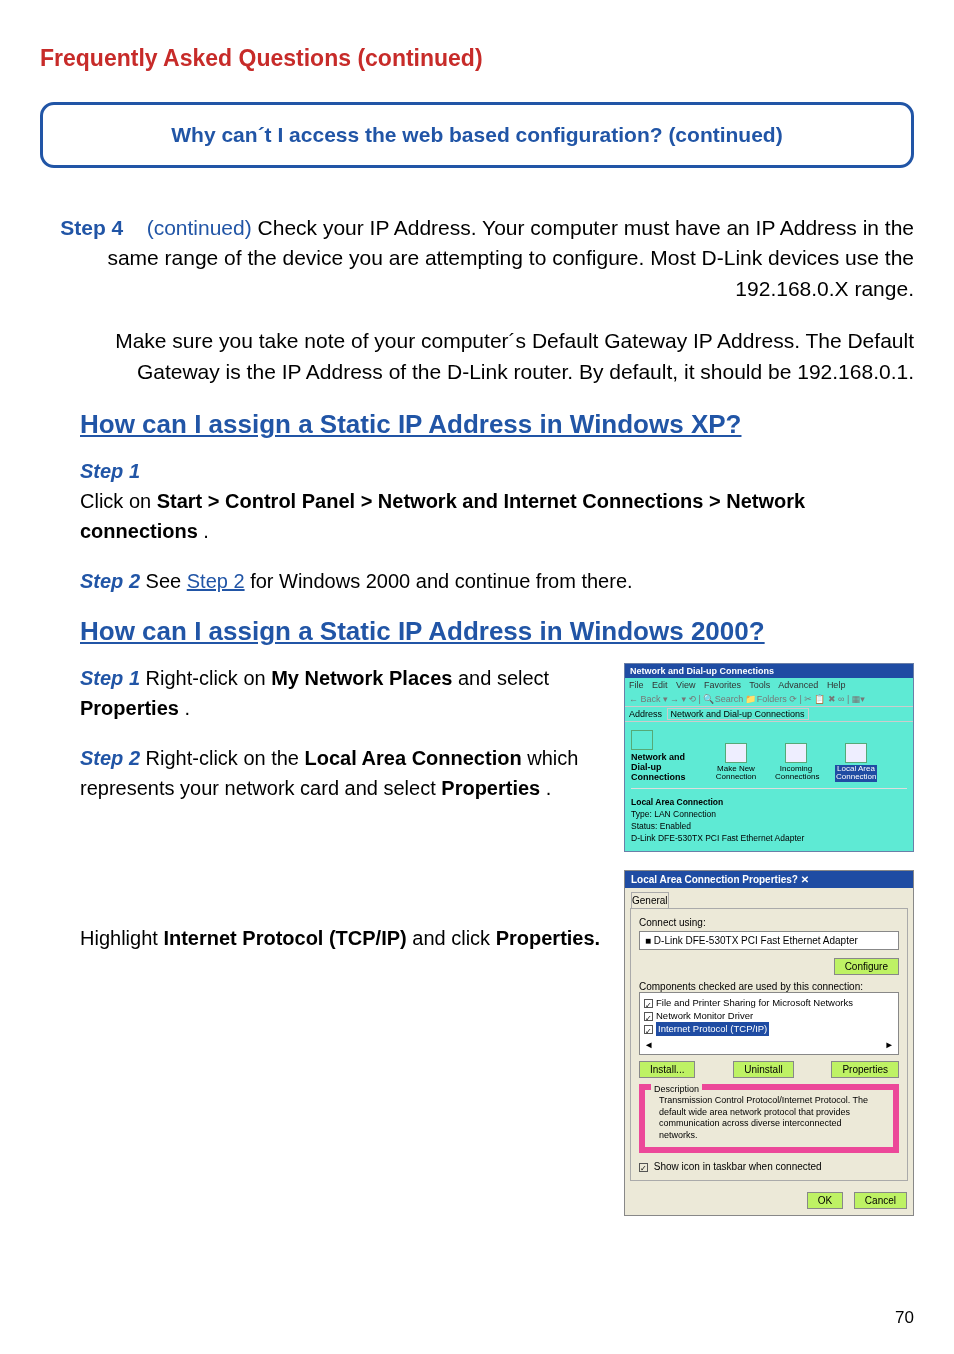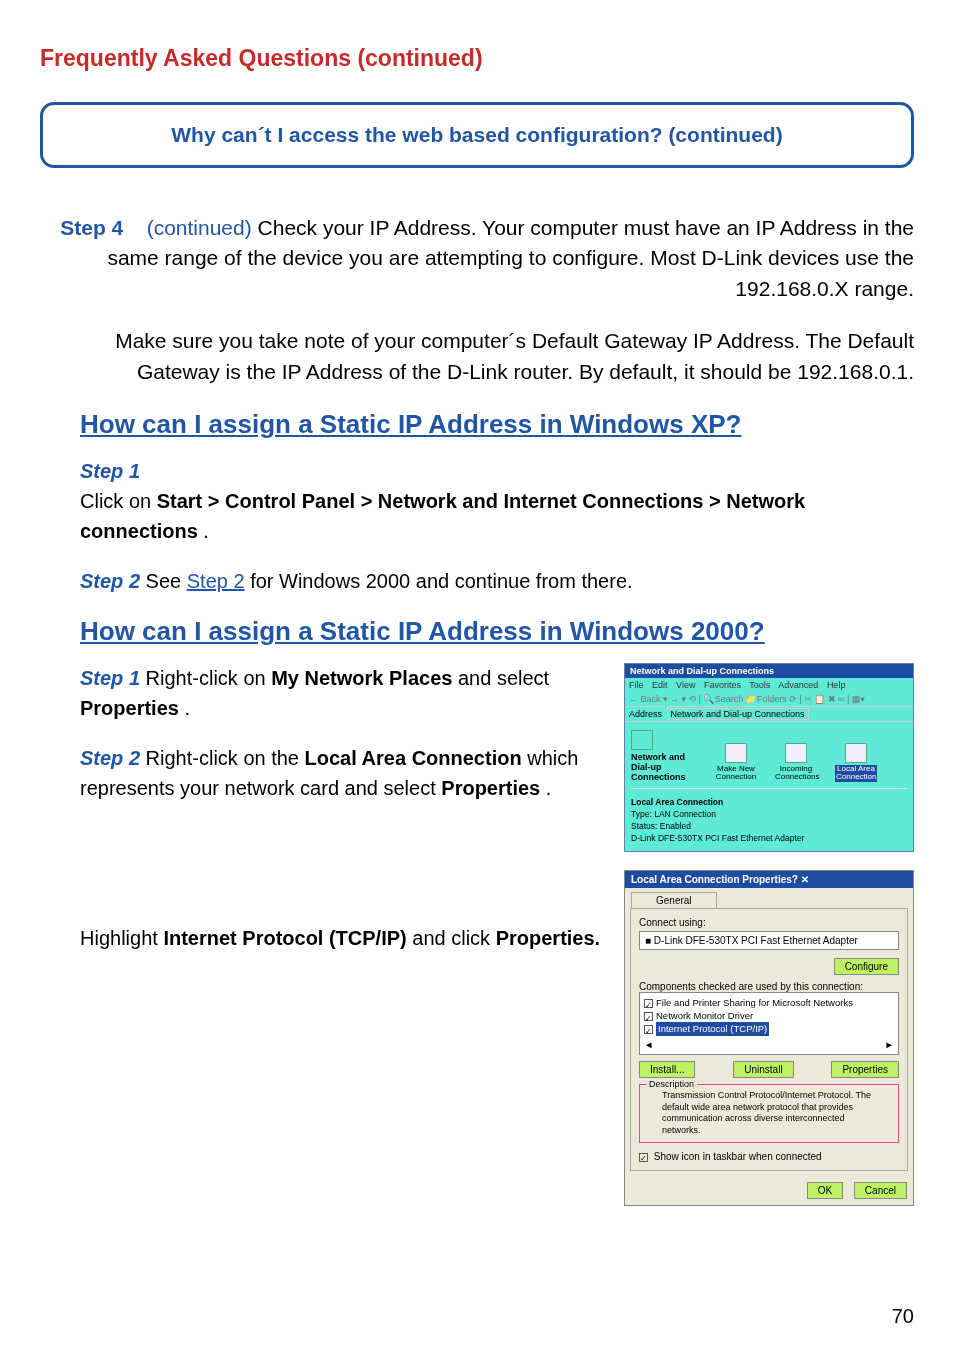--- a/index.html
+++ b/index.html
@@ -136,21 +136,21 @@
   color: #fff;
   padding: 3px 6px;
   font-weight: bold;
   display: flex;
   justify-content: flex-start;
 }
 .tab {
   background: #ece9d8;
   border: 1px solid #aaa;
   border-bottom: none;
-  padding: 2px 24px;
+  padding: 2px 0;
   display: inline-block;
   margin: 4px 0 0 6px;
   font-size: 10px;
 }
 .panel {
   border: 1px solid #aaa;
   margin: 0 5px 5px 5px;
   padding: 8px;
 }
 .inset {
@@ -177,39 +177,39 @@
 }
 .list-box .sel {
   background: #1f4ca3;
   color: #fff;
   display: inline-block;
   padding: 0 2px;
 }
 .chk { display:inline-block; width:9px; height:9px; border:1px solid #555; margin-right:3px; vertical-align:middle;}
 .chk::after { content:"✓"; font-size:8px; position:relative; top:-2px; left:0; }
 .desc-box {
-  border: 1px solid #ec4899;
-  padding: 5px 22px;
+  border: 6px solid #ec4899;
+  padding: 5px 14px;
   font-size: 9px;
   line-height: 1.3;
   margin-top: 4px;
   position: relative;
 }
 .desc-box .lg {
   position:absolute; top:-6px; left:6px; background:#ece9d8; padding:0 3px; font-size:9px;
 }
 .bottom-btns {
   text-align: right;
   padding: 6px;
 }
 .page-num {
   position: absolute;
   bottom: 26px;
   right: 40px;
-  font-size: 20px;
+  font-size: 17px;
 }
 </style>
 </head>
 <body>
 
 <div class="page-title">Frequently Asked Questions (continued)</div>
 
 <div class="question-box">
   <span class="question-box-text">Why can´t I access the web based configuration? (continued)</span>
 </div>

